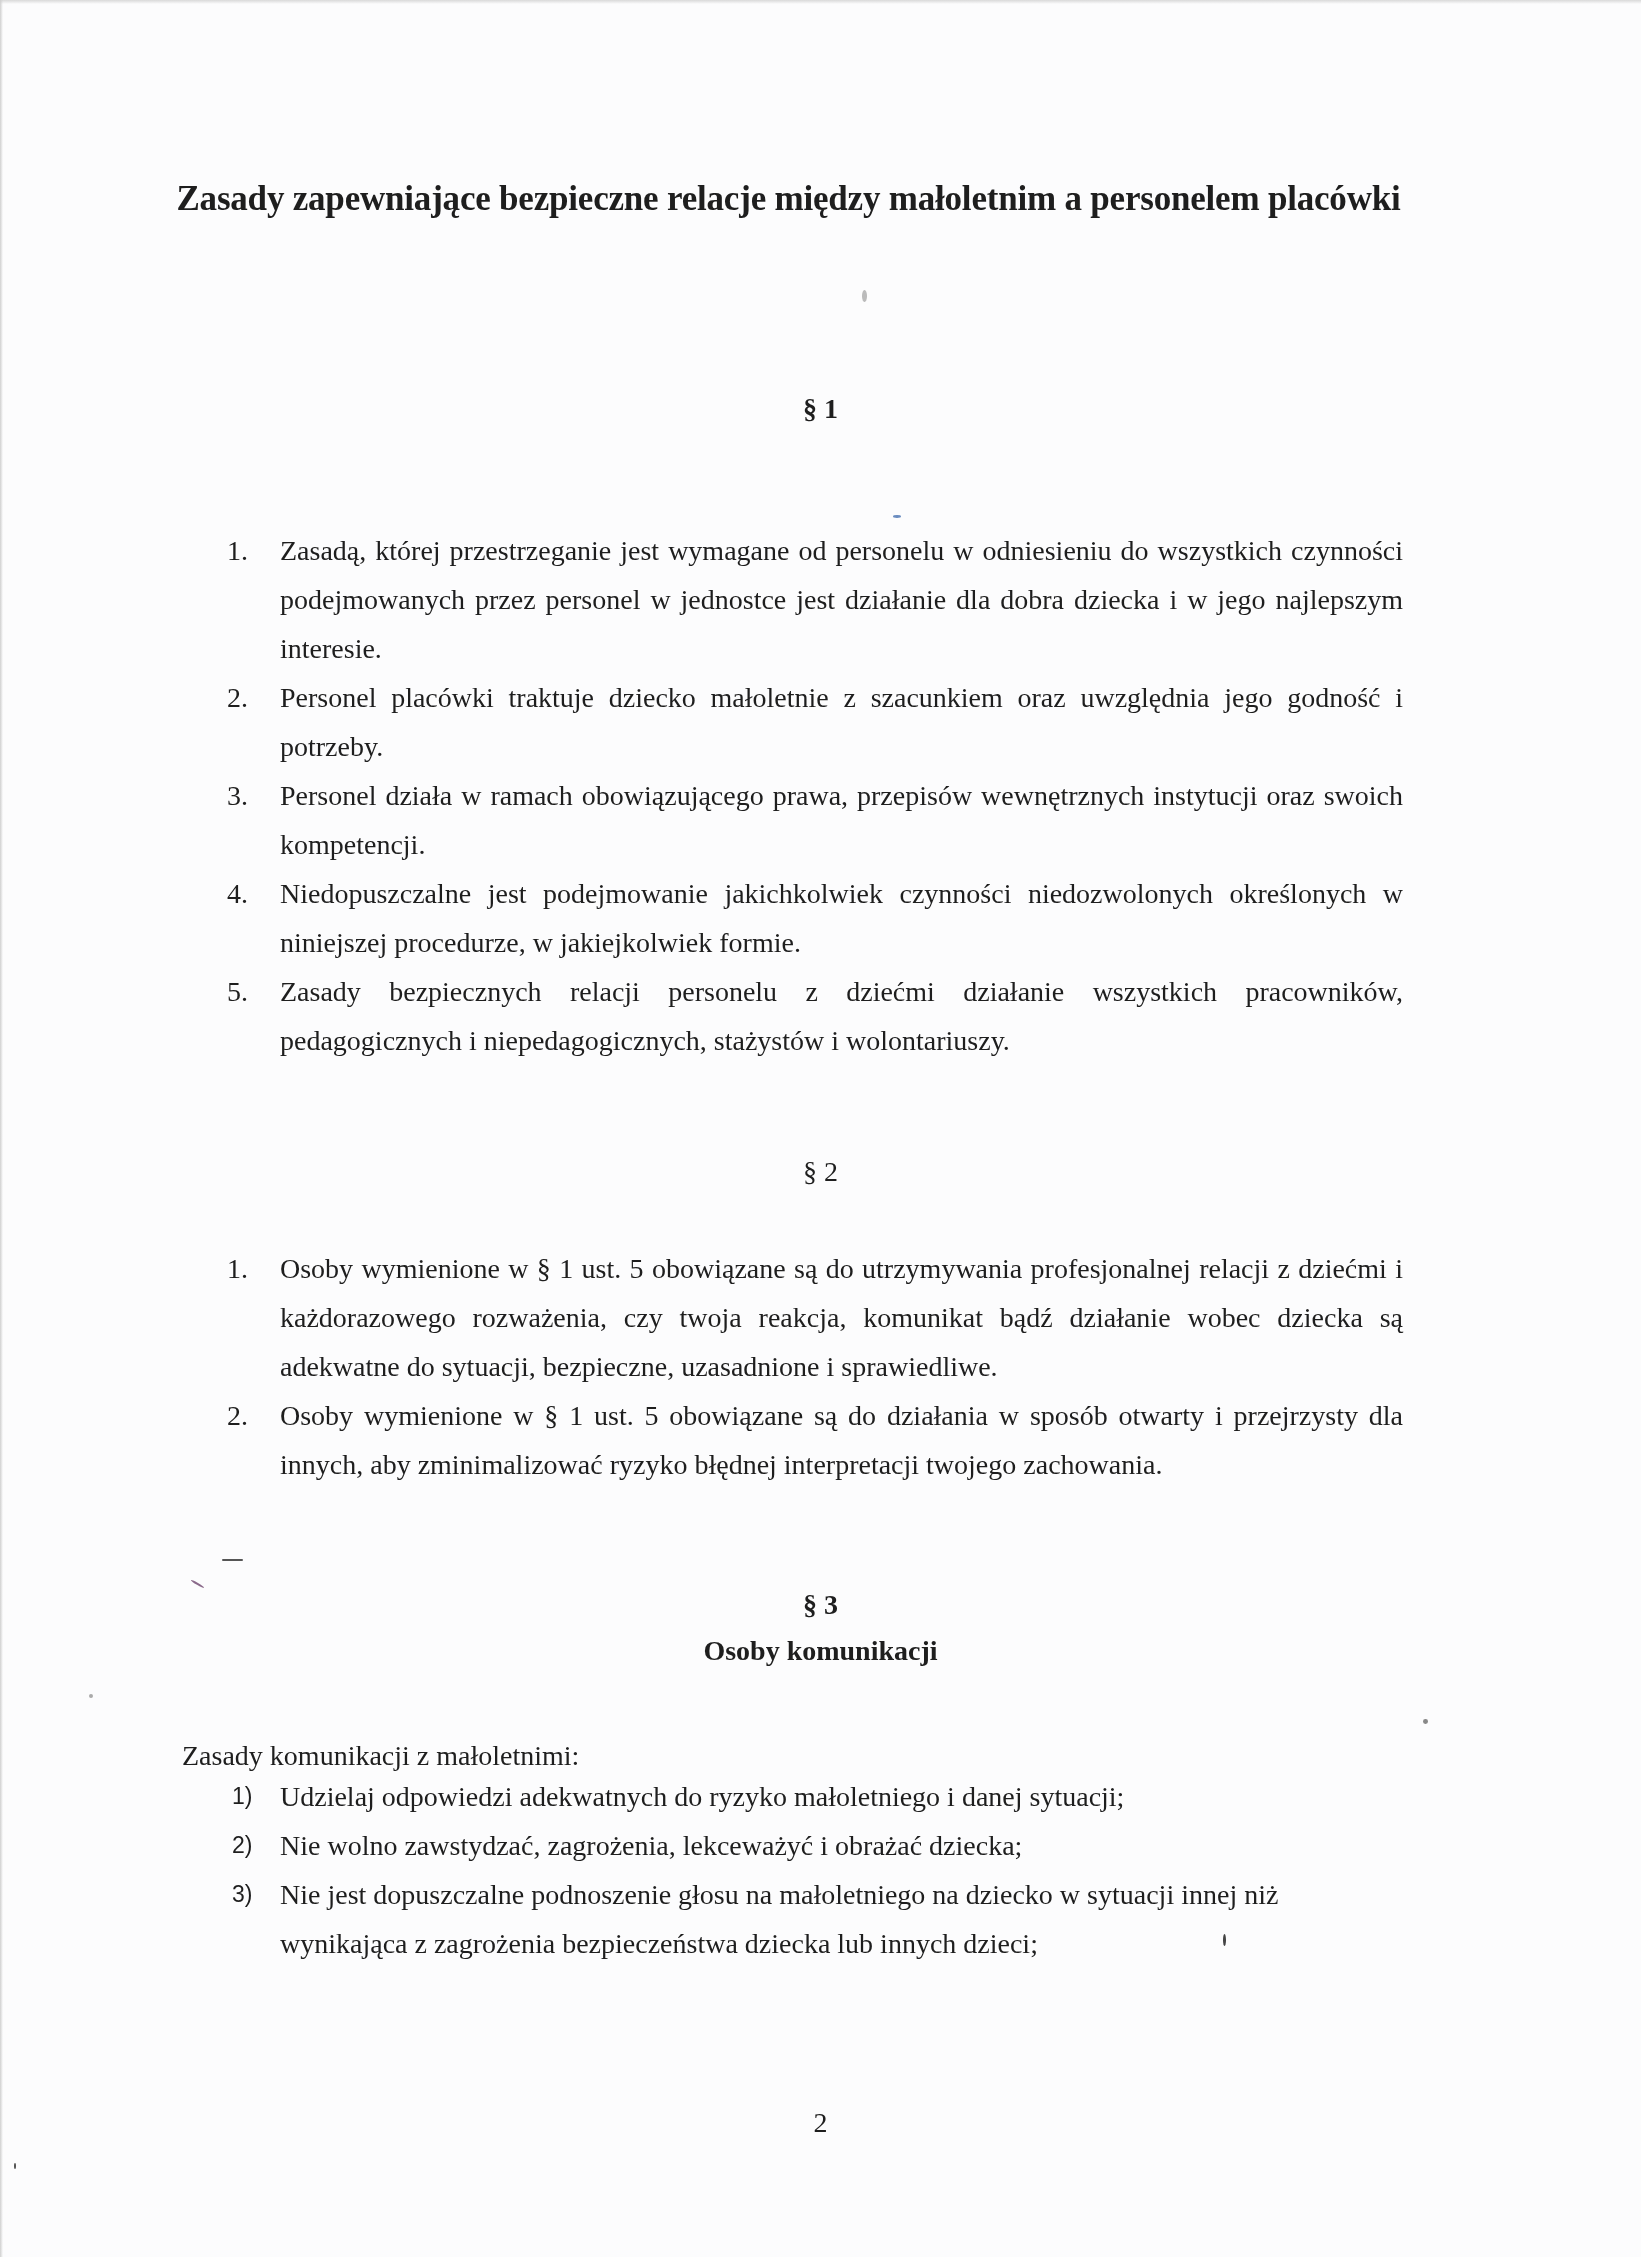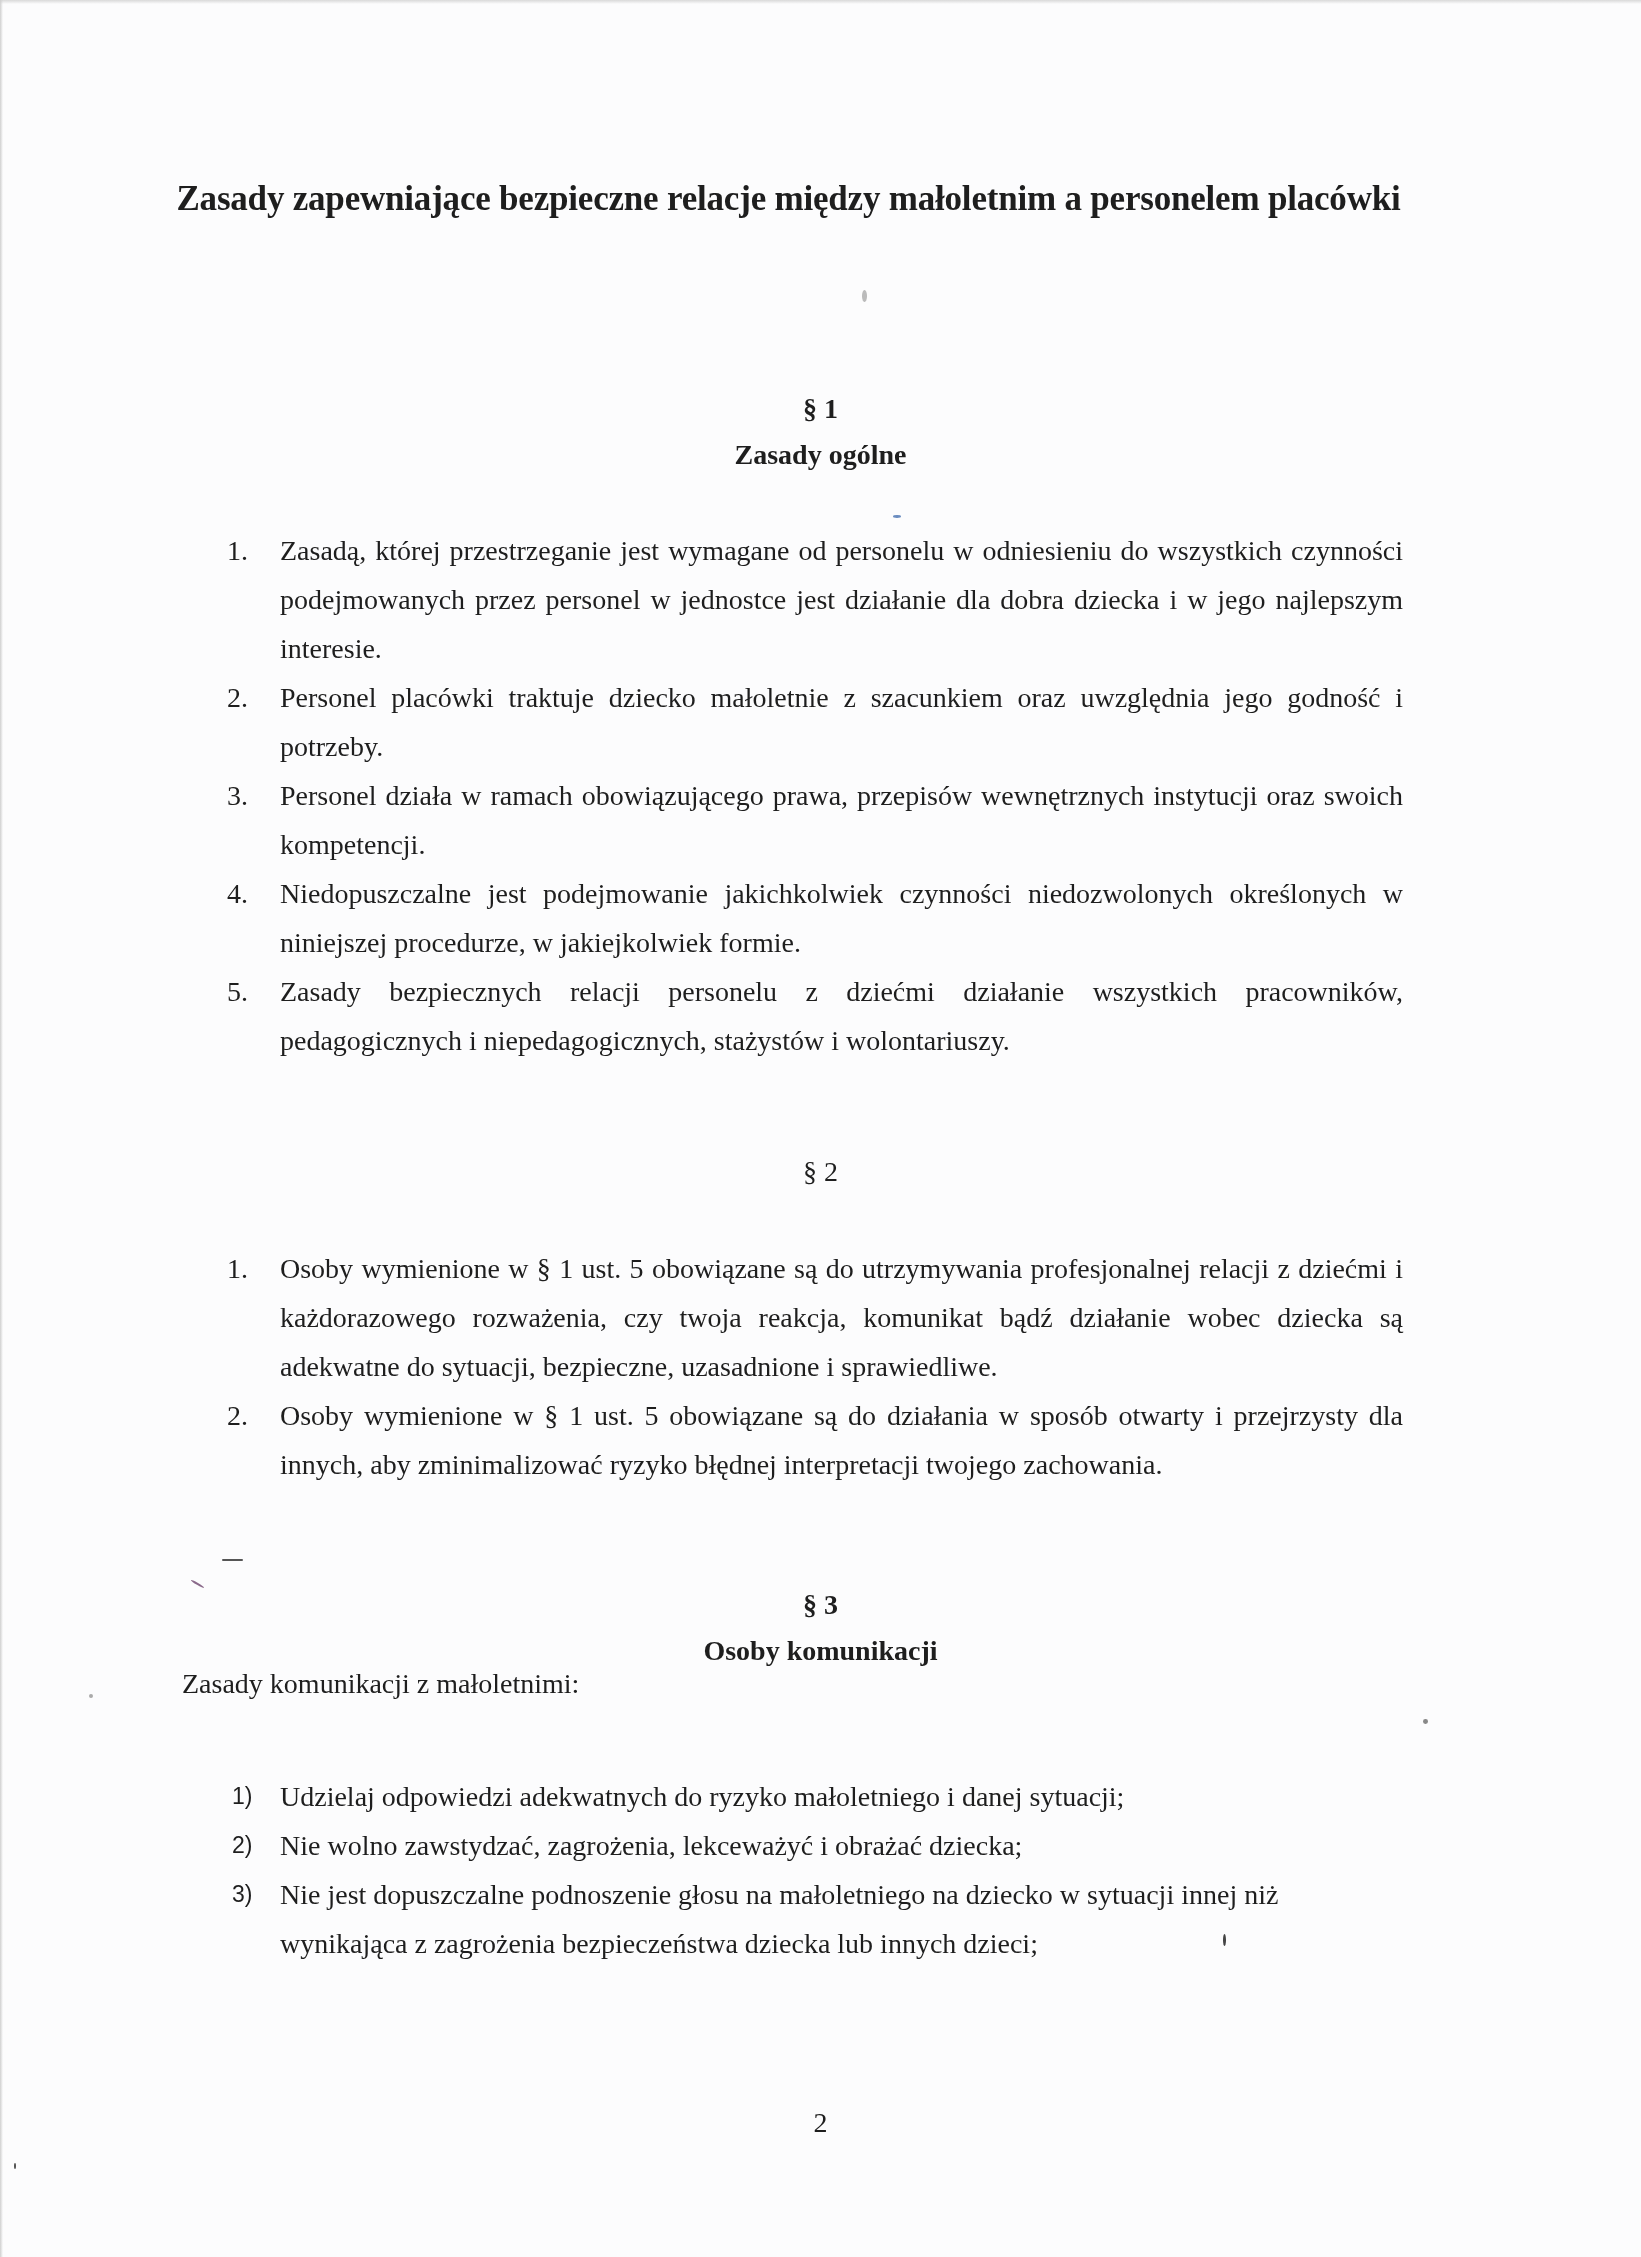--- a/index.html
+++ b/index.html
@@ -65,21 +65,21 @@
       padding-left: 53px;
       margin: 0;
     }
     .list li .num {
       position: absolute;
       left: 0; top: 0;
     }
     .intro {
       position: absolute;
       left: 182px;
-      top: 1660px;
+      top: 1732px;
       font-size: 28px;
       line-height: 48px;
     }
     .list.comm {
       left: 232px;
       width: 1180px;
       text-align: left;
     }
     .list.comm li { padding-left: 48px; }
     .list.comm li .num {
@@ -103,21 +103,20 @@
 <body>
 
 <div class="page">
   <div class="scan-edge-top"></div>
   <div class="scan-edge-left"></div>
 
   <div class="title">Zasady zapewniające bezpieczne relacje między małoletnim a personelem placówki</div>
 
   <div class="section-head" style="top:386px;">
     <div class="section-num">§ 1</div>
-    <div>Zasady ogólne</div>
   </div>
 
   <ol class="list" style="top:526px;">
     <li><span class="num">1.</span><span>Zasadą, której przestrzeganie jest wymagane od personelu w odniesieniu do wszystkich czynności podejmowanych przez personel w jednostce jest działanie dla dobra dziecka i w jego najlepszym interesie.</span></li>
     <li><span class="num">2.</span><span>Personel placówki traktuje dziecko małoletnie z szacunkiem oraz uwzględnia jego godność i potrzeby.</span></li>
     <li><span class="num">3.</span><span>Personel działa w ramach obowiązującego prawa, przepisów wewnętrznych instytucji oraz swoich kompetencji.</span></li>
     <li><span class="num">4.</span><span>Niedopuszczalne jest podejmowanie jakichkolwiek czynności niedozwolonych określonych w niniejszej procedurze, w jakiejkolwiek formie.</span></li>
     <li><span class="num">5.</span><span>Zasady bezpiecznych relacji personelu z dziećmi działanie wszystkich pracowników, pedagogicznych i niepedagogicznych, stażystów i wolontariuszy.</span></li>
   </ol>
 

